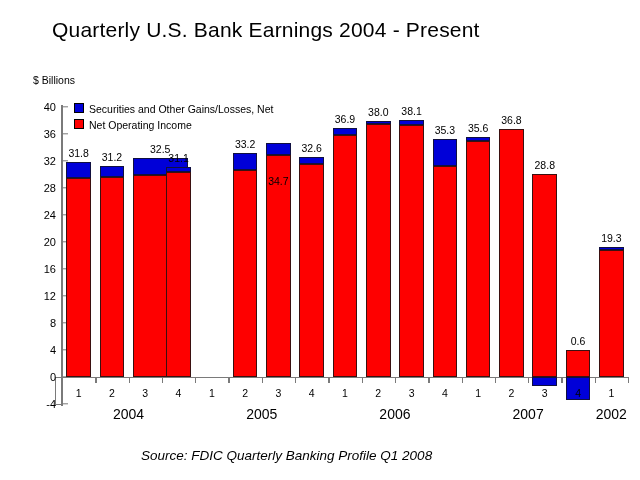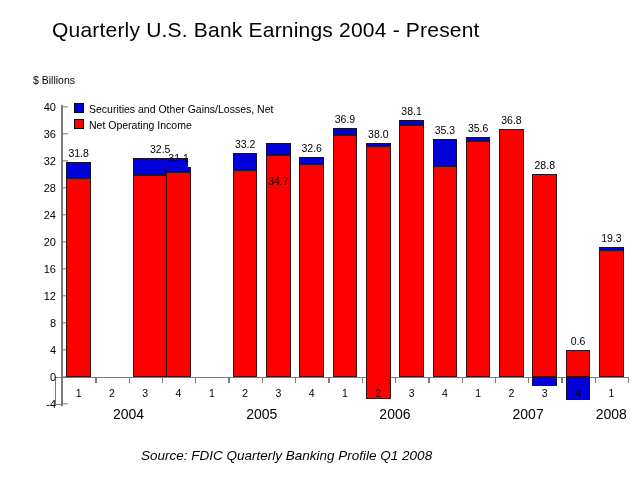--- a/index.html
+++ b/index.html
@@ -139,20 +139,25 @@
       <span class="legend-text">Net Operating Income</span>
     </div>
   </div>
 
   <div class="plot" id="plot">
       <div style="position: absolute; left: 4.32824px; top: 0px; width: 24.6376px; height: 297px;">
         <div class="seg seg-red" style="top: 70.875px; height: 199.125px;"></div>
         <div class="seg seg-blue" style="top: 55.35px; height: 15.525px;"></div>
         <div class="bar-label" style="top: 40.35px;">31.8</div>
       </div>
+      <div style="position: absolute; left: 37.6224px; top: 0px; width: 24.6376px; height: 297px;">
+        <div class="seg seg-red" style="top: 69.525px; height: 200.475px;"></div>
+        <div class="seg seg-blue" style="top: 59.4px; height: 10.125px;"></div>
+        <div class="bar-label" style="top: 44.4px;">31.2</div>
+      </div>
       <div style="position: absolute; left: 70.9165px; top: 0px; width: 24.6376px; height: 297px; padding-left: 30px;">
         <div class="seg seg-red" style="top: 67.5px; height: 202.5px;"></div>
         <div class="seg seg-blue" style="top: 50.625px; height: 16.875px;"></div>
         <div class="bar-label" style="top: 35.625px;">32.5</div>
       </div>
       <div style="position: absolute; left: 104.211px; top: 0px; width: 24.6376px; height: 297px;">
         <div class="seg seg-red" style="top: 65.475px; height: 204.525px;"></div>
         <div class="seg seg-blue" style="top: 60.075px; height: 5.4px;"></div>
         <div class="bar-label" style="top: 45.075px;">31.1</div>
       </div>
@@ -169,21 +174,21 @@
       <div style="position: absolute; left: 237.387px; top: 0px; width: 24.6376px; height: 297px;">
         <div class="seg seg-red" style="top: 57.375px; height: 212.625px;"></div>
         <div class="seg seg-blue" style="top: 49.95px; height: 7.425px;"></div>
         <div class="bar-label" style="top: 34.95px;">32.6</div>
       </div>
       <div style="position: absolute; left: 270.681px; top: 0px; width: 24.6376px; height: 297px;">
         <div class="seg seg-red" style="top: 28.35px; height: 241.65px;"></div>
         <div class="seg seg-blue" style="top: 20.925px; height: 7.425px;"></div>
         <div class="bar-label" style="top: 5.925px;">36.9</div>
       </div>
-      <div style="position: absolute; left: 303.975px; top: 0px; width: 24.6376px; height: 297px; margin-top: 22px;">
+      <div style="position: absolute; left: 303.975px; top: 0px; width: 24.6376px; height: 297px;">
         <div class="seg seg-red" style="top: 16.875px; height: 253.125px;"></div>
         <div class="seg seg-blue" style="top: 13.5px; height: 3.375px;"></div>
         <div class="bar-label" style="top: -1.5px;">38.0</div>
       </div>
       <div style="position: absolute; left: 337.269px; top: 0px; width: 24.6376px; height: 297px;">
         <div class="seg seg-red" style="top: 17.55px; height: 252.45px;"></div>
         <div class="seg seg-blue" style="top: 12.825px; height: 4.725px;"></div>
         <div class="bar-label" style="top: -2.175px;">38.1</div>
       </div>
       <div style="position: absolute; left: 370.564px; top: 0px; width: 24.6376px; height: 297px;">
@@ -250,17 +255,17 @@
       <div class="qlabel" style="left: 382.882px;">4</div>
       <div class="qlabel" style="left: 416.176px;">1</div>
       <div class="qlabel" style="left: 449.471px;">2</div>
       <div class="qlabel" style="left: 482.765px;">3</div>
       <div class="qlabel" style="left: 516.059px;">4</div>
       <div class="qlabel" style="left: 549.353px;">1</div>
       <div class="ylabel-year" style="left: 66.5882px;">2004</div>
       <div class="ylabel-year" style="left: 199.765px;">2005</div>
       <div class="ylabel-year" style="left: 332.941px;">2006</div>
       <div class="ylabel-year" style="left: 466.118px;">2007</div>
-      <div class="ylabel-year" style="left: 549.353px;">2008</div>
+      <div class="ylabel-year" style="left: 549.353px;">2002</div>
     </div>
 
   <div class="source">Source:  FDIC Quarterly Banking Profile Q1 2008</div>
 </div>
 
 </body></html>

